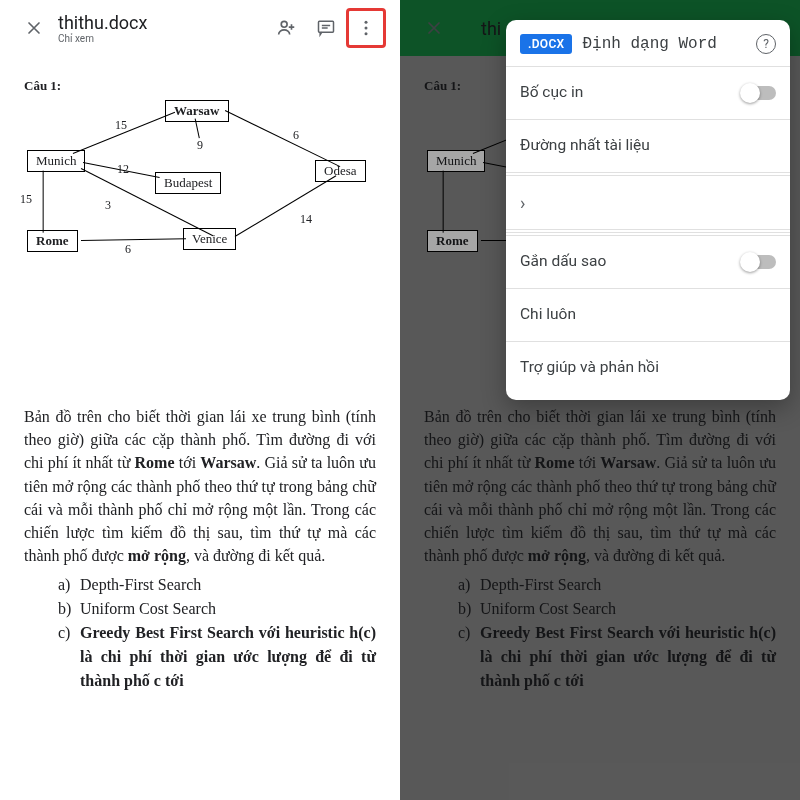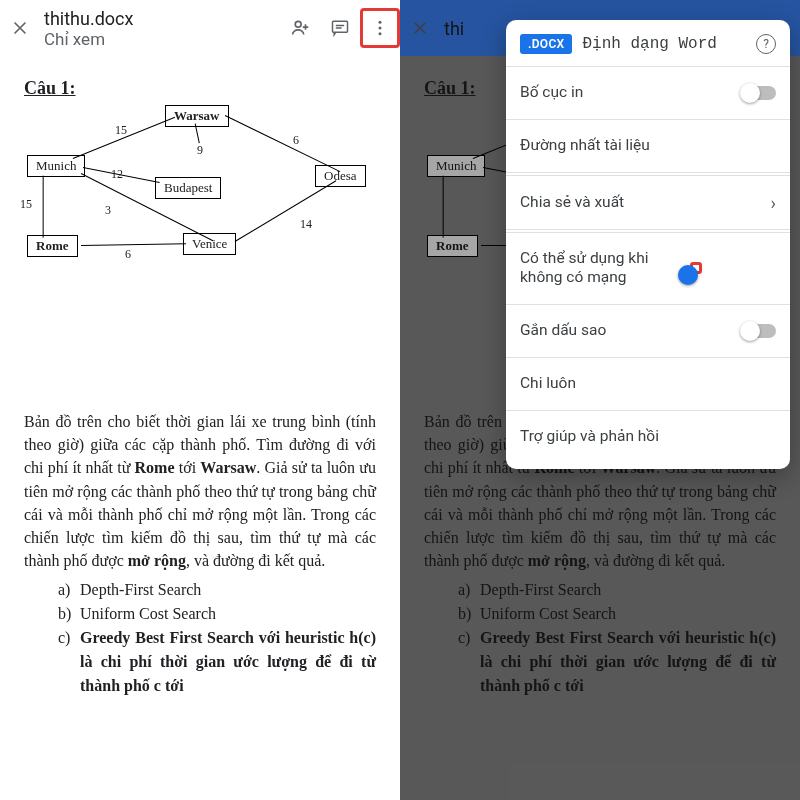--- a/index.html
+++ b/index.html
@@ -7,35 +7,35 @@
     font-family: Roboto, Arial, sans-serif;
     width: 800px; height: 800px;
     display: flex;
     background: #fff;
     overflow: hidden;
   }
   .pane { width: 400px; height: 800px; position: relative; overflow: hidden; }
   .pane-right { background: #888; }
   .pane-right .shade { position:absolute; inset:0; background:rgba(0,0,0,0.35); pointer-events:none; }
   .topbar {
-    height: 56px; display:flex; align-items:center; padding:0 0;
+    height: 56px; display:flex; align-items:center; padding:0 14px;
     background:#fff;
   }
-  .pane-right .topbar { background:#3b82f6; }
+  .pane-right .topbar { background:#15803d;gap:23px; }
   .icon-btn {
     width:40px; height:40px; display:flex; align-items:center; justify-content:center;
     border:none; background:transparent; color:#5f6368; cursor:pointer;
     border-radius:50%;
   }
   .title-block { flex:1; margin-left:4px; }
   .doc-title { font-size:18px; color:#202124; }
-  .doc-sub { font-size:17px; color:#5f6368; }
+  .doc-sub { font-size:10px; color:#5f6368; }
   .red-box { border:3px solid #e53935; border-radius:2px; }
   .content { padding: 22px 24px 0 24px; color:#202124; font-family: 'Times New Roman', serif; }
-  .q-label { font-weight:bold; text-decoration:underline; font-size:18px; }
+  .q-label { font-weight:bold; font-size:13px; }
   .graph-wrap { position:relative; width:350px; height:175px; margin:6px auto 130px auto; }
   .node {
     position:absolute; border:1.5px solid #000; background:#fff;
     font-family:'Times New Roman',serif; font-size:13px; padding:2px 8px;
     text-align:center;
   }
   .edge { position:absolute; background:#000; height:1.3px; transform-origin:left center; }
   .elabel { position:absolute; font-size:12px; font-family:'Times New Roman',serif; }
   .para { font-size:16px; text-align:justify; line-height:1.45; }
   .para b { font-weight:bold; }
@@ -141,21 +141,21 @@
       <div class="edge" style="left:200px; top:10px; width:128px; transform:rotate(26deg);"></div>
       <div class="edge" style="left:58px; top:62px; width:78px; transform:rotate(11deg);"></div>
       <div class="edge" style="left:18px; top:70px; width:62px; transform:rotate(90deg);"></div>
       <div class="edge" style="left:56px; top:68px; width:148px; transform:rotate(27deg);"></div>
       <div class="edge" style="left:56px; top:140px; width:105px; transform:rotate(-1deg);"></div>
       <div class="edge" style="left:210px; top:136px; width:118px; transform:rotate(-31deg);"></div>
 
       <span class="elabel" style="left:90px; top:18px;">15</span>
       <span class="elabel" style="left:172px; top:38px;">9</span>
       <span class="elabel" style="left:268px; top:28px;">6</span>
-      <span class="elabel" style="left:86px; top:62px;">12</span>
+      <span class="elabel" style="left:92px; top:62px;">12</span>
       <span class="elabel" style="left:-5px; top:92px;">15</span>
       <span class="elabel" style="left:80px; top:98px;">3</span>
       <span class="elabel" style="left:100px; top:142px;">6</span>
       <span class="elabel" style="left:275px; top:112px;">14</span>
     </div>
 
     <p class="para">
       <span>Bản đồ trên cho biết thời gian lái xe trung bình (tính theo giờ) giữa các cặp thành phố. Tìm đường đi với chi phí ít nhất từ </span><b>Rome</b><span> tới </span><b>Warsaw</b><span>. Giả sử ta luôn ưu tiên mở rộng các thành phố theo thứ tự trong bảng chữ cái và mỗi thành phố chỉ mở rộng một lần. Trong các chiến lược tìm kiếm đồ thị sau, tìm thứ tự mà các thành phố được </span><b>mở rộng</b><span>, và đường đi kết quả.</span>
     </p>
     <div class="opts">
@@ -231,31 +231,24 @@
           <span class="knob"></span>
         </span>
     </div>
     <div class="divider"></div>
     <div class="mrow">
       <span class="mlabel">Đường nhất tài liệu</span>
     </div>
     <div class="divider"></div>
     <div class="divider"></div>
     <div class="mrow">
-      <span class="mlabel">Chia sẻ và xuất</span>
       <span class="chev">›</span>
     </div>
     <div class="divider"></div>
     <div class="divider"></div>
-    <div class="mrow">
-      <span class="mlabel" style="max-width:170px;">Có thể sử dụng khi không có mạng</span>
-      <span class="offline-highlight">
-        <span class="toggle on"><span class="knob"></span></span>
-      </span>
-    </div>
     <div class="divider"></div>
     <div class="mrow">
       <span class="mlabel">Gắn dấu sao</span>
       <span class="toggle off">
           <span class="knob"></span>
         </span>
     </div>
     <div class="divider"></div>
     <div class="mrow">
       <span class="mlabel">Chi luôn</span>

